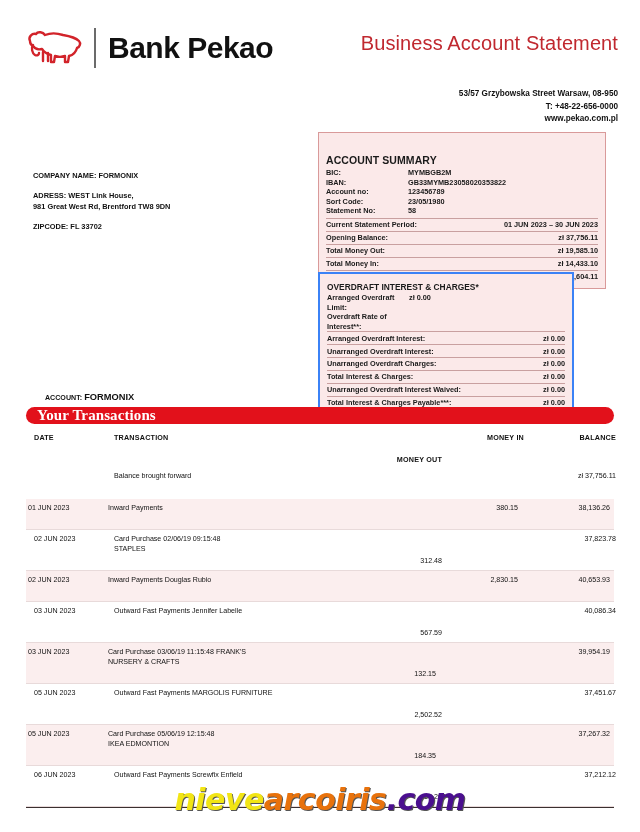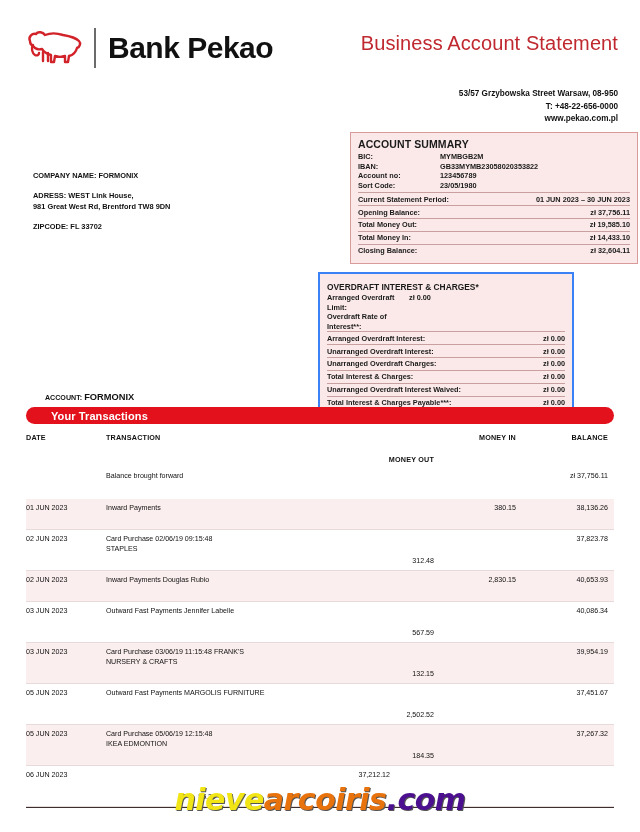--- a/index.html
+++ b/index.html
@@ -27,22 +27,21 @@
   
   .bank-address{
     position:absolute;right:22px;top:88px;
     text-align:right;font-size:8.2px;font-weight:bold;line-height:12.5px;color:#111;
   }
 
   
   .sum-box{
     position:absolute;left:318px;top:132px;width:288px;
     background:#fbe9e9;border:1px solid #d99a9a;box-sizing:border-box;
-    padding:5px 7px 6px 7px;
-    margin-left:32px;
+    padding:21px 7px 6px 7px;
   }
   .sum-title{font-size:10.5px;font-weight:bold;color:#1a1a1a;letter-spacing:0.1px;margin-bottom:2px;}
   .kv{display:flex;font-size:7.3px;font-weight:bold;line-height:9.6px;color:#1a1a1a;}
   .kv .k{width:82px;flex:0 0 82px;}
   .kv .v{flex:1;}
   .row-line{
     display:flex;justify-content:space-between;
     font-size:7.3px;font-weight:bold;line-height:9.3px;color:#1a1a1a;
     border-top:1px solid #c9a0a0;padding:1.3px 0 1.3px 0;
   }
@@ -63,40 +62,40 @@
   
   .acct-line{position:absolute;left:45px;top:392px;font-size:7.6px;color:#111;}
   .acct-line .lbl{font-weight:bold;font-size:7.1px;}
   .acct-line .val{font-weight:bold;font-size:9.3px;}
 
   .banner{
     position:absolute;left:26px;top:407px;width:588px;height:17px;
     background:#e2111b;border-radius:9px;
     display:flex;align-items:center;
   }
-  .banner span{color:#fff;font-size:11px;font-weight:bold;padding-left:25px;letter-spacing:0.1px;}
+  .banner span{color:#fff;font-size:15px;font-weight:bold;padding-left:11px;letter-spacing:0.1px;font-family:Liberation Serif, serif;}
 
   
   .tbl{position:absolute;left:26px;top:430px;width:588px;}
   .thead{
     display:flex;font-size:7.2px;font-weight:bold;color:#111;
     padding:3px 0 5px 0;letter-spacing:0.2px;
   }
-  .c-date{width:80px;flex:0 0 80px;}
+  .c-date{width:80px;flex:0 0 80px;margin-left:8px;}
   .c-tx{width:218px;flex:0 0 218px;}
   .c-out{width:110px;flex:0 0 110px;text-align:right;margin-top:22px;}
   .c-in{width:82px;flex:0 0 82px;text-align:right;}
   .c-bal{width:92px;flex:0 0 92px;text-align:right;padding-right:4px;}
 
   .trow{
     display:flex;font-size:7.1px;color:#111;line-height:10px;
     padding:4px 0 4px 0;align-items:flex-start;
     border-bottom:1px solid #e8dada;
   }
-  .trow.shade{background:#fbeeee;}
+  .trow.shade{background:#fbeeee;justify-content:flex-end;}
   .trow.plain{background:#ffffff;}
   .trow.brought{border-bottom:none;padding-top:2px;padding-bottom:6px;}
   .tx-sub{display:block;}
   .tbl-bottom{border-top:1px solid #3a3030;margin-top:0;}
 
   
   .wm{
     position:absolute;left:0;top:782px;width:640px;text-align:center;
     font-size:30px;font-weight:bold;font-style:italic;letter-spacing:-0.5px;
     font-family:"DejaVu Sans", sans-serif;
@@ -154,20 +153,24 @@
           <div class="v">GB33MYMB23058020353822</div>
         </div>
         <div class="kv">
           <div class="k">Account no:</div>
           <div class="v">123456789</div>
         </div>
         <div class="kv">
           <div class="k">Sort Code:</div>
           <div class="v">23/05/1980</div>
         </div>
+        <div class="kv">
+          <div class="k">Statement No:</div>
+          <div class="v">58</div>
+        </div>
       </div>
     <div class="sum-sep"></div>
     <div id="sum-rows">
         <div class="row-line">
           <div class="rl">Current Statement Period:</div>
           <div class="rv">01 JUN 2023 – 30 JUN 2023</div>
         </div>
         <div class="row-line">
           <div class="rl">Opening Balance:</div>
           <div class="rv">zł 37,756.11</div>
@@ -295,20 +298,21 @@
         </div>
         <div class="trow shade">
           <div class="c-date">05 JUN 2023</div>
           <div class="c-tx">Card Purchase 05/06/19 12:15:48<span class="tx-sub">IKEA EDMONTION</span></div>
           <div class="c-out">184.35</div>
           <div class="c-in"></div>
           <div class="c-bal">37,267.32</div>
         </div>
         <div class="trow plain">
           <div class="c-date">06 JUN 2023</div>
+          <div class="c-tx">Outward Fast Payments Screwfix Enfield</div>
           <div class="c-out">55.20</div>
           <div class="c-in"></div>
           <div class="c-bal">37,212.12</div>
         </div>
       </div>
     <div class="tbl-bottom"></div>
   </div>
 
   <div class="wm">
     <span class="p1">nieve</span><span class="p2">arcoiris</span><span class="p3">.com</span>

